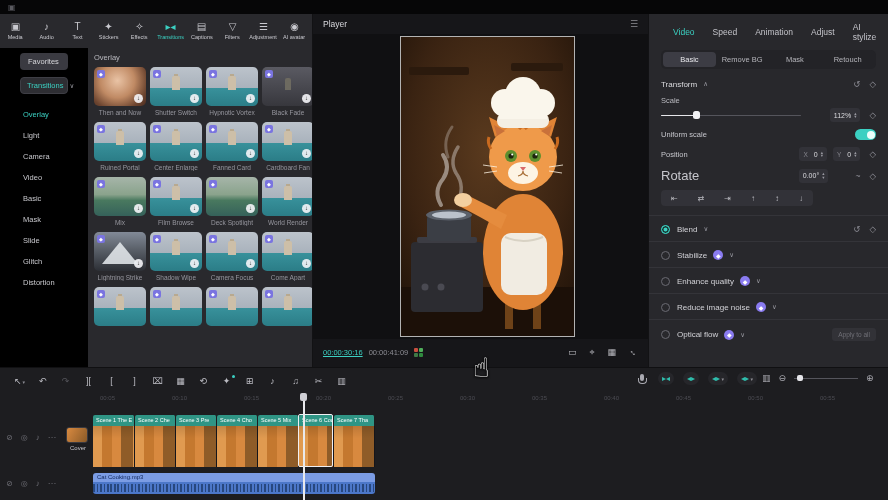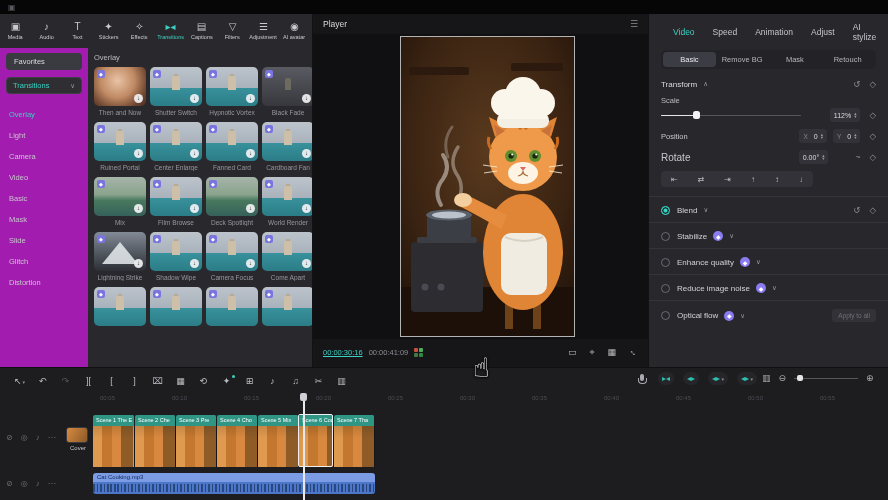--- a/index.html
+++ b/index.html
@@ -11,21 +11,21 @@
   #topstrip .chip { color:#5a5a60; font-size:8px; }
 
   
   #left-panel { position:absolute; left:0; top:14px; width:313px; height:353px; background:#29292d; border-right:1px solid #121214; }
   #module-tabs { display:flex; height:34px; align-items:center; }
   .mtab { width:31px; display:flex; flex-direction:column; align-items:center; gap:2px; color:#c9c9cf; cursor:pointer; }
   .mtab .mi { font-size:10px; line-height:10px; }
   .mtab .ml { font-size:6px; white-space:nowrap; transform:scale(.92); }
   .mtab.active { color:#3bd0c2; }
   #lib-body { display:flex; height:319px; }
-  #cats { width:88px; background:#a21caf; padding:5px 6px; display:flex; flex-direction:column; }
+  #cats { width:88px; background:#000000; padding:5px 20px; display:flex; flex-direction:column; }
   #fav-chip { background:#3a3a41; border-radius:4px; height:17px; display:flex; align-items:center; padding-left:8px; color:#d6d6da; font-size:7.5px; margin-bottom:7px; cursor:pointer; }
   #group-chip { background:#2e2e33; border:1px solid #3e3e45; border-radius:4px; height:17px; display:flex; align-items:center; justify-content:space-between; padding:0 6px; color:#3bd0c2; font-size:7.5px; margin-bottom:10px; cursor:pointer; }
   .cat { font-size:7.5px; color:#c7c7cc; padding:6px 3px; cursor:pointer; }
   .cat.active { color:#3bd0c2; }
   #grid-area { flex:1; padding:5px 4px 0 6px; overflow:hidden; }
   #grid-title { color:#b9b9bf; font-size:7.5px; margin-bottom:5px; }
   #grid { display:grid; grid-template-columns:repeat(4,52px); column-gap:4px; row-gap:6px; }
   .gitem { width:52px; cursor:pointer; }
   .thumb { position:relative; width:52px; height:39px; border-radius:5px; overflow:hidden; background:#9aa3ae; }
   .thumb.tower { background:linear-gradient(#bcc3cb 0%,#a9b2bc 54%,#38919b 54%,#2b7d87 100%); }
@@ -458,20 +458,25 @@
         <span class="grow"></span>
         <span class="valbox">
           <span class="v">112%</span>
           <span class="stepper">
               <i>▴</i>
               <i>▾</i>
             </span>
         </span>
         <span class="mini-ico">◇</span>
       </div>
+      <div class="irow" style="margin-top:2px;">
+        <span style="font-size:7.5px;color:#c6c6cc;">Uniform scale</span>
+        <span class="grow"></span>
+        <span class="toggle"></span>
+      </div>
       <div class="irow">
         <span style="font-size:7.5px;color:#c6c6cc;">Position</span>
         <span class="grow"></span>
         <span class="valbox" style="margin-right:6px;">
           <span class="axis">X</span>
           <span class="v">0</span>
           <span class="stepper">
               <i>▴</i>
               <i>▾</i>
             </span>
@@ -480,21 +485,21 @@
           <span class="axis">Y</span>
           <span class="v">0</span>
           <span class="stepper">
               <i>▴</i>
               <i>▾</i>
             </span>
         </span>
         <span class="mini-ico">◇</span>
       </div>
       <div class="irow">
-        <span style="font-size:10px;color:#c6c6cc;">Rotate</span>
+        <span style="font-size:13px;color:#c6c6cc;">Rotate</span>
         <span class="grow"></span>
         <span class="valbox" style="margin-right:18px;">
           <span class="v">0.00°</span>
           <span class="stepper">
               <i>▴</i>
               <i>▾</i>
             </span>
         </span>
         <span class="mini-ico">~</span>
         <span class="mini-ico">◇</span>

